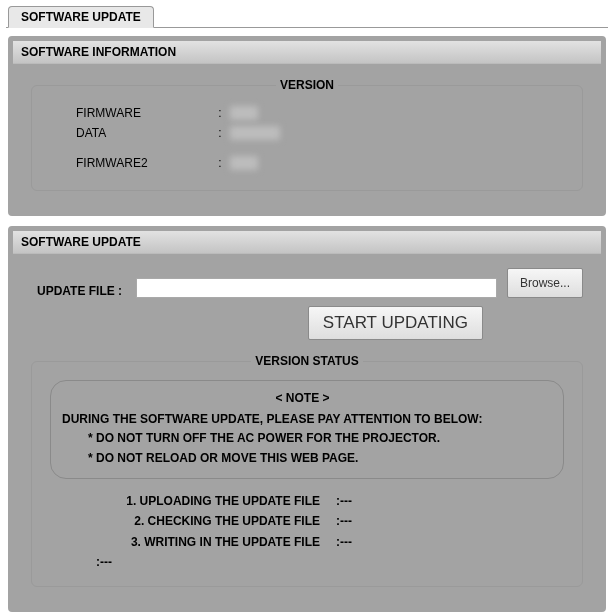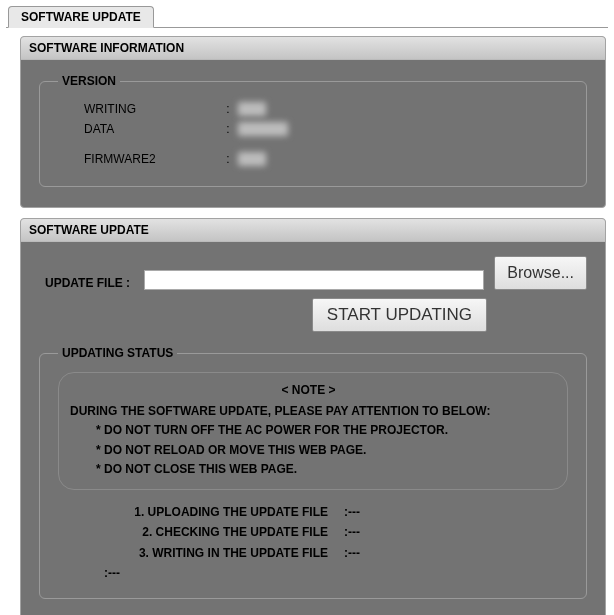--- a/index.html
+++ b/index.html
@@ -24,24 +24,24 @@
     bottom: -1px;
     background: #e8e8e8;
     border: 1px solid #999;
     border-bottom: 1px solid #e8e8e8;
     padding: 3px 12px;
     font-weight: bold;
     font-size: 12px;
     border-radius: 4px 4px 0 0;
   }
   .panel {
-    border: 1px solid #a3a3a3;
+    border: 5px solid #a3a3a3;
     border-radius: 4px;
-    margin: 8px 2px 10px 14px;
-    background: #737373;
+    margin: 8px 2px 10px 2px;
+    background: #a3a3a3;
     overflow: hidden;
   }
   .panel-header {
     background: linear-gradient(to bottom, #e2e2e2, #c4c4c4);
     padding: 4px 8px;
     font-weight: bold;
     font-size: 12px;
     border-bottom: 1px solid #bbb;
   }
   .panel-body {
@@ -50,20 +50,21 @@
   fieldset {
     border: 1px solid #9a9a9a;
     border-radius: 6px;
     margin: 0;
     padding: 8px 18px 14px 18px;
   }
   legend {
     padding: 0 4px;
     font-weight: bold;
     font-size: 12px;
+    text-align: center;
   }
   .info-row {
     display: flex;
     align-items: center;
     margin: 6px 0;
   }
   .info-label {
     width: 160px;
     padding-left: 26px;
     font-weight: normal;
@@ -103,21 +104,21 @@
     border: 1px solid #a9a9a9;
     background: #fff;
     padding: 2px 4px;
     font-size: 12px;
   }
   .btn {
     background: linear-gradient(to bottom, #f6f6f6, #dedede);
     border: 1px solid #8a8a8a;
     border-radius: 2px;
     padding: 7px 12px;
-    font-size: 16px;
+    font-size: 12px;
     font-family: inherit;
     cursor: pointer;
     color: #333;
   }
   .btn.big {
     padding: 6px 14px;
     font-size: 17px;
   }
   .controls-right {
     display: flex;
@@ -160,21 +161,21 @@
   <div class="tab">SOFTWARE UPDATE</div>
 </div>
 
 <div class="panel">
   <div class="panel-header">SOFTWARE INFORMATION</div>
   <div class="panel-body">
     <fieldset>
       <legend>VERSION</legend>
 
       <div class="info-row">
-        <span class="info-label">WRITING</span>
+        <span class="info-label">FIRMWARE</span>
         <span class="info-colon">:</span>
         <span class="info-value blurred">xx</span>
       </div>
 
       <div class="info-row">
         <span class="info-label">DATA</span>
         <span class="info-colon">:</span>
         <span class="info-value blurred mid">xxxxx</span>
       </div>
 
@@ -195,28 +196,27 @@
       <span class="file-label">UPDATE FILE :</span>
       <input type="text" class="file-path" value="" style="">
       <button class="btn">Browse...</button>
     </div>
 
     <div class="controls-right">
       <button class="btn big">START UPDATING</button>
     </div>
 
     <fieldset>
-      <legend>UPDATING STATUS</legend>
+      <legend>VERSION STATUS</legend>
 
       <div class="note-box">
         <div class="note-title">&lt; NOTE &gt;</div>
         <div class="note-line">DURING THE SOFTWARE UPDATE, PLEASE PAY ATTENTION TO BELOW:</div>
         <div class="note-sub">* DO NOT TURN OFF THE AC POWER FOR THE PROJECTOR.</div>
         <div class="note-sub">* DO NOT RELOAD OR MOVE THIS WEB PAGE.</div>
-        <div class="note-sub">* DO NOT CLOSE THIS WEB PAGE.</div>
       </div>
 
       <div class="status-list">
         <div class="status-row">
           <span class="status-label">1. UPLOADING THE UPDATE FILE</span>
           <span class="status-colon">:</span>
           <span>---</span>
         </div>
         <div class="status-row">
           <span class="status-label">2. CHECKING THE UPDATE FILE</span>

